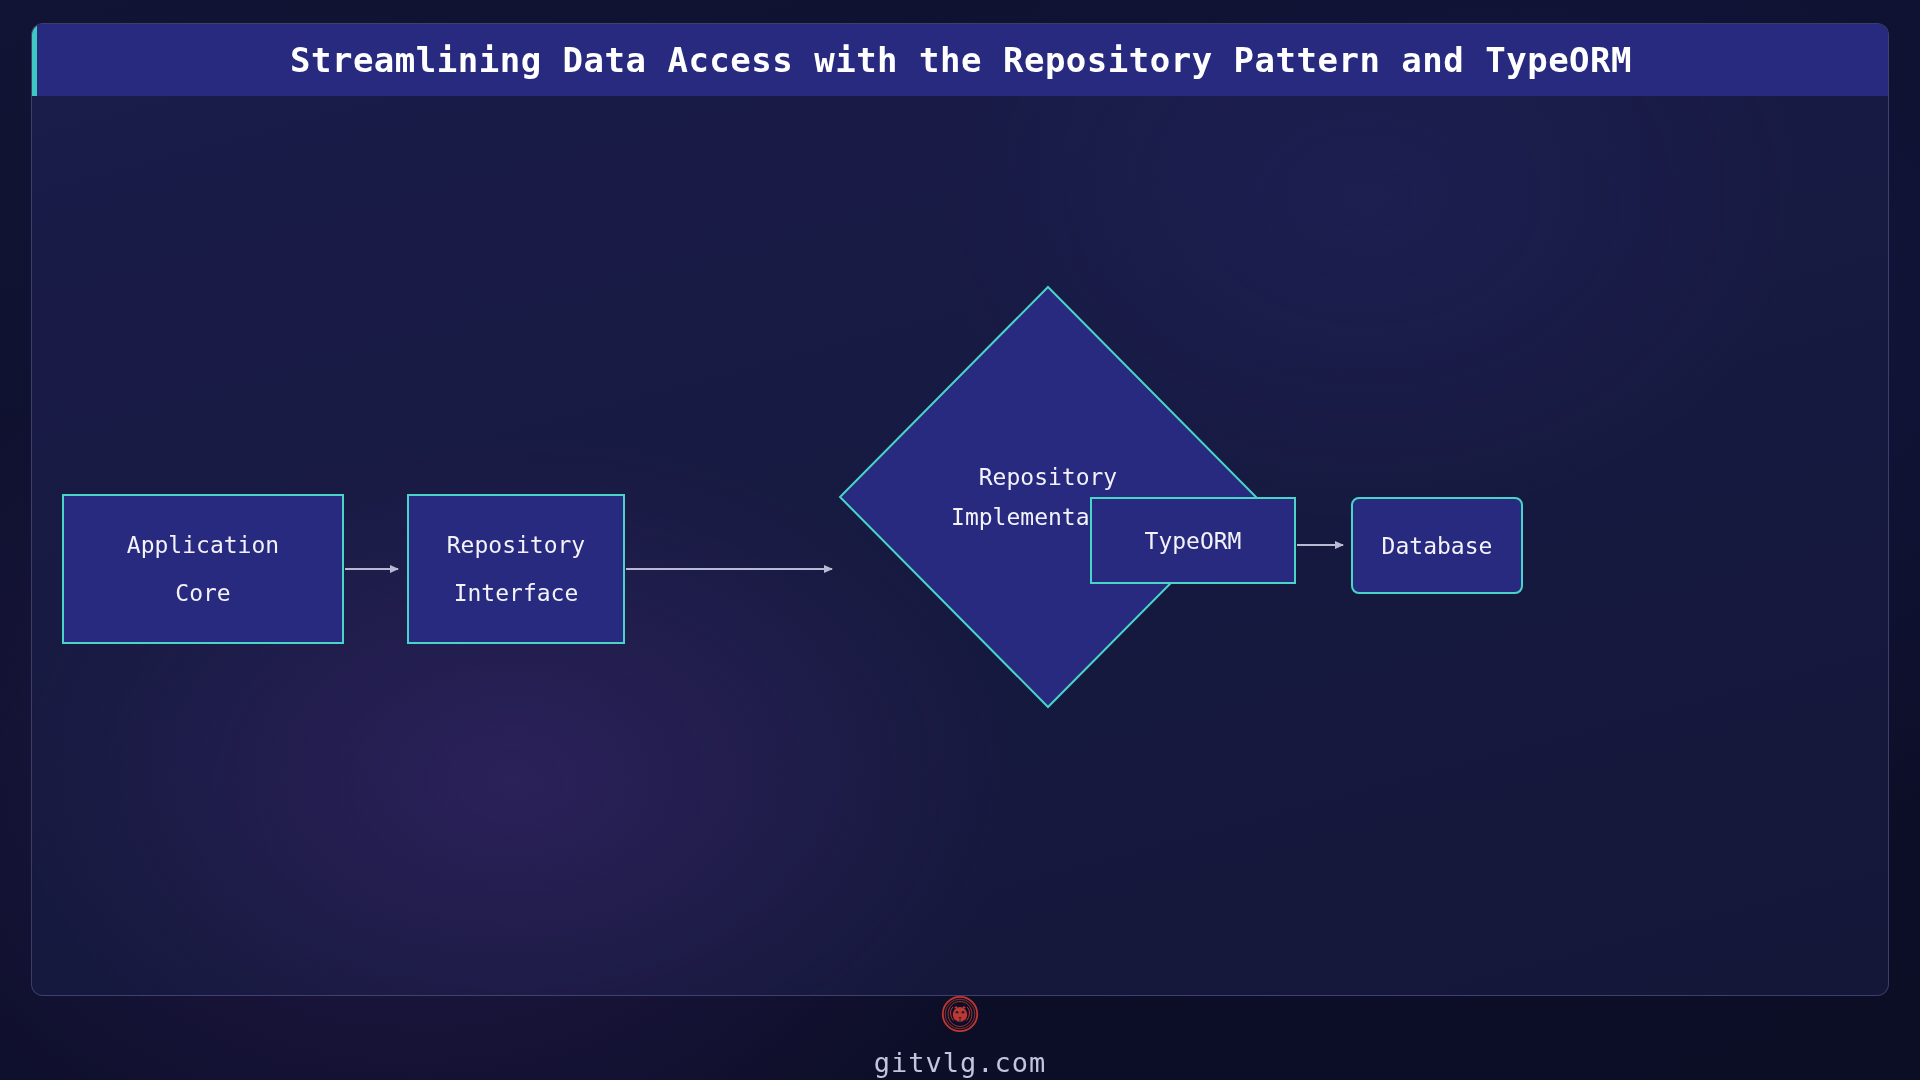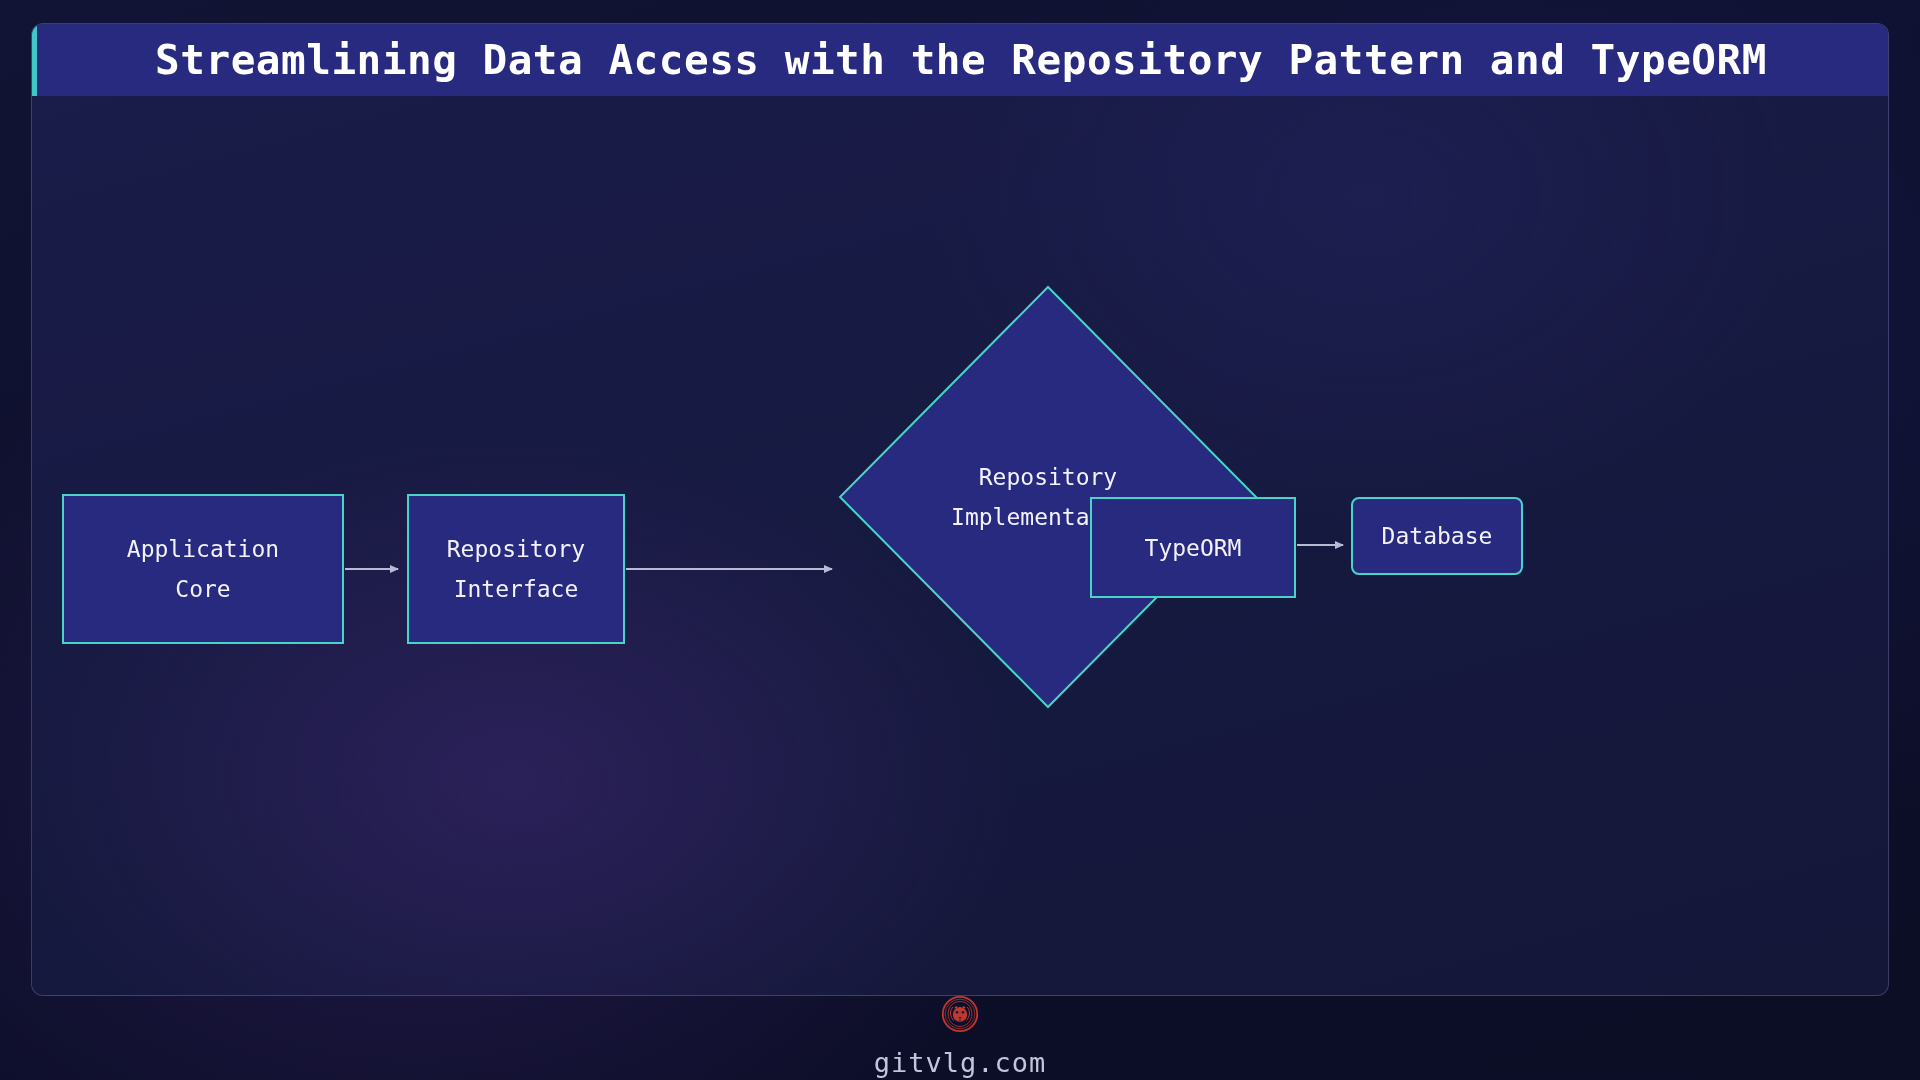--- a/index.html
+++ b/index.html
@@ -55,21 +55,21 @@
     position: absolute;
     left: 0; top: 0;
     width: 5px;
     height: 72px;
     background: #3fc8c4;
     border-top-left-radius: 12px;
   }
   #header-title {
     font-family: "DejaVu Sans Mono", monospace;
     font-weight: bold;
-    font-size: 41px;
+    font-size: 34px;
     letter-spacing: 0.5px;
     color: #ffffff;
     white-space: nowrap;
   }
 
   
   #diagram {
     position: absolute;
     left: 0; top: 72px;
     width: 1858px;
@@ -81,28 +81,28 @@
     position: absolute;
     background: #272a7e;
     border: 2px solid #4ad4c8;
     display: flex;
     align-items: center;
     justify-content: center;
     text-align: center;
     color: #f3f2fb;
     font-family: "DejaVu Sans Mono", monospace;
     font-size: 23px;
-    line-height: 40px;
+    line-height: 48px;
     white-space: pre-line;
   }
 
   #node-app-core      { left: 30px;   top: 398px; width: 282px; height: 150px; }
   #node-repo-iface    { left: 375px;  top: 398px; width: 218px; height: 150px; }
-  #node-typeorm       { left: 1058px; top: 401px; width: 206px; height: 101px; }
-  #node-database      { left: 1319px; top: 401px; width: 172px; height: 78px; border-radius: 8px; }
+  #node-typeorm       { left: 1058px; top: 401px; width: 206px; height: 87px; }
+  #node-database      { left: 1319px; top: 401px; width: 172px; height: 97px; border-radius: 8px; }
 
   
   #node-repo-impl {
     position: absolute;
     left: 808px;
     top: 191px;
     width: 416px;
     height: 420px;
   }
   #node-repo-impl .diamond-label {

